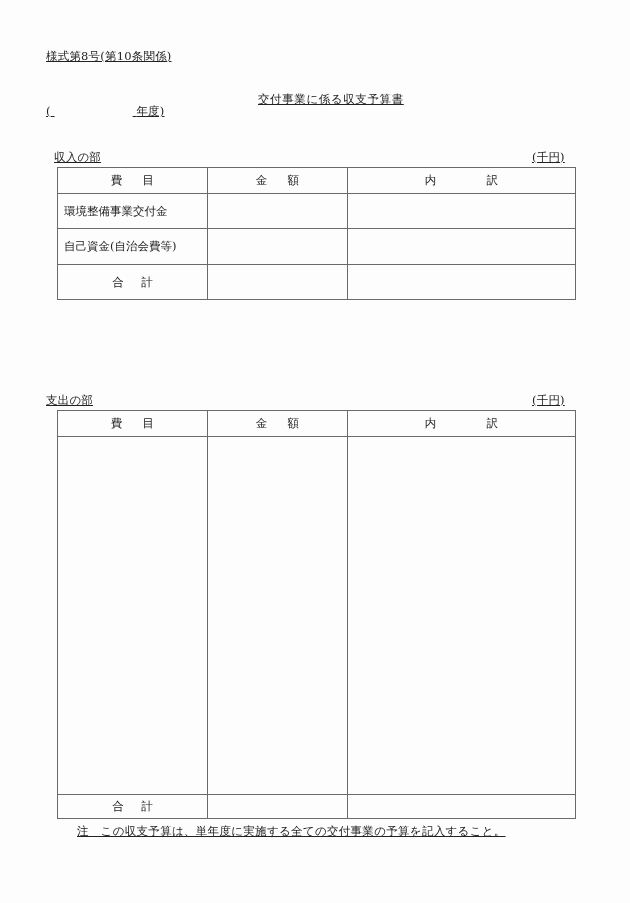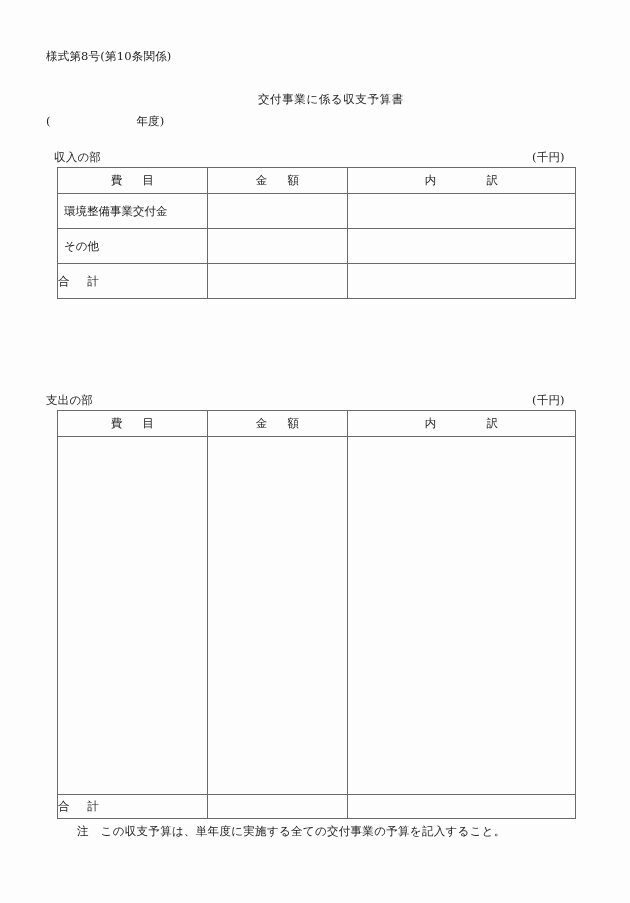--- a/index.html
+++ b/index.html
@@ -1,44 +1,44 @@
 <!DOCTYPE html>
 <html><head>
 <meta charset="utf-8">
 <style>
   html, body { margin: 0; padding: 0; }
   body {
     width: 630px; height: 903px; background: #fdfdfd; position: relative;
     font-family: "DejaVu Serif", "Liberation Serif", serif; color: #222;
     overflow: hidden;
   }
-  .abs { position: absolute; white-space: nowrap; }
+  .abs { position: absolute; white-space: nowrap; text-decoration: underline; }
   .t { font-size: 11.5px; letter-spacing: 0.2px; }
   table.grid {
     position: absolute; border-collapse: collapse; table-layout: fixed;
   }
   table.grid td, table.grid th {
     border: 1px solid #6a6a6a; padding: 0; font-weight: normal;
     font-size: 11.5px; vertical-align: middle;
   }
   table.grid th { text-align: center; letter-spacing: 0.2px; }
   .lbl { padding-left: 6px !important; text-align: left; }
-  .ctr { }
+  .ctr { text-align: center; }
   .hdr-wide { word-spacing: 16px; margin-top: 8px; }
   .hdr-wider { word-spacing: 46px; margin-top: 39px; }
   .hdr-total { word-spacing: 14px; }
 </style>
 </head>
 <body>
 
 <div class="abs t" style="left:46px; top:49px;">様式第8号(第10条関係)</div>
 
 <div class="abs t" style="left:258px; top:92px; letter-spacing:0.6px;">交付事業に係る収支予算書</div>
 
-<div class="abs t" style="left:46px; top:114px;">
+<div class="abs t" style="left:46px; top:104px;">
   <span>(</span>
   <span style="display:inline-block; width:78px;"></span>
   <span>年度)</span>
 </div>
 
 <div class="abs t" style="left:54px; top:150px;">収入の部</div>
 <div class="abs t" style="left:532px; top:150px;">(千円)</div>
 
 <table class="grid" style="left:57px; top:167px; width:518px;">
   <colgroup>
@@ -50,22 +50,22 @@
       <tr style="height:26px;">
     <th class="hdr-wide">費 目</th>
     <th class="hdr-wide">金 額</th>
     <th class="hdr-wider">内 訳</th>
   </tr>
   <tr style="height:35px;margin-top:38px;">
     <td class="lbl">環境整備事業交付金</td>
     <td></td>
     <td></td>
   </tr>
-  <tr style="height:35px;">
-    <td class="lbl">その他</td>
+  <tr style="height:36px;">
+    <td class="lbl">自己資金(自治会費等)</td>
     <td></td>
     <td></td>
   </tr>
   <tr style="height:35px;">
     <td class="ctr hdr-total">合 計</td>
     <td></td>
     <td></td>
   </tr>
 </tbody>
   </table>

